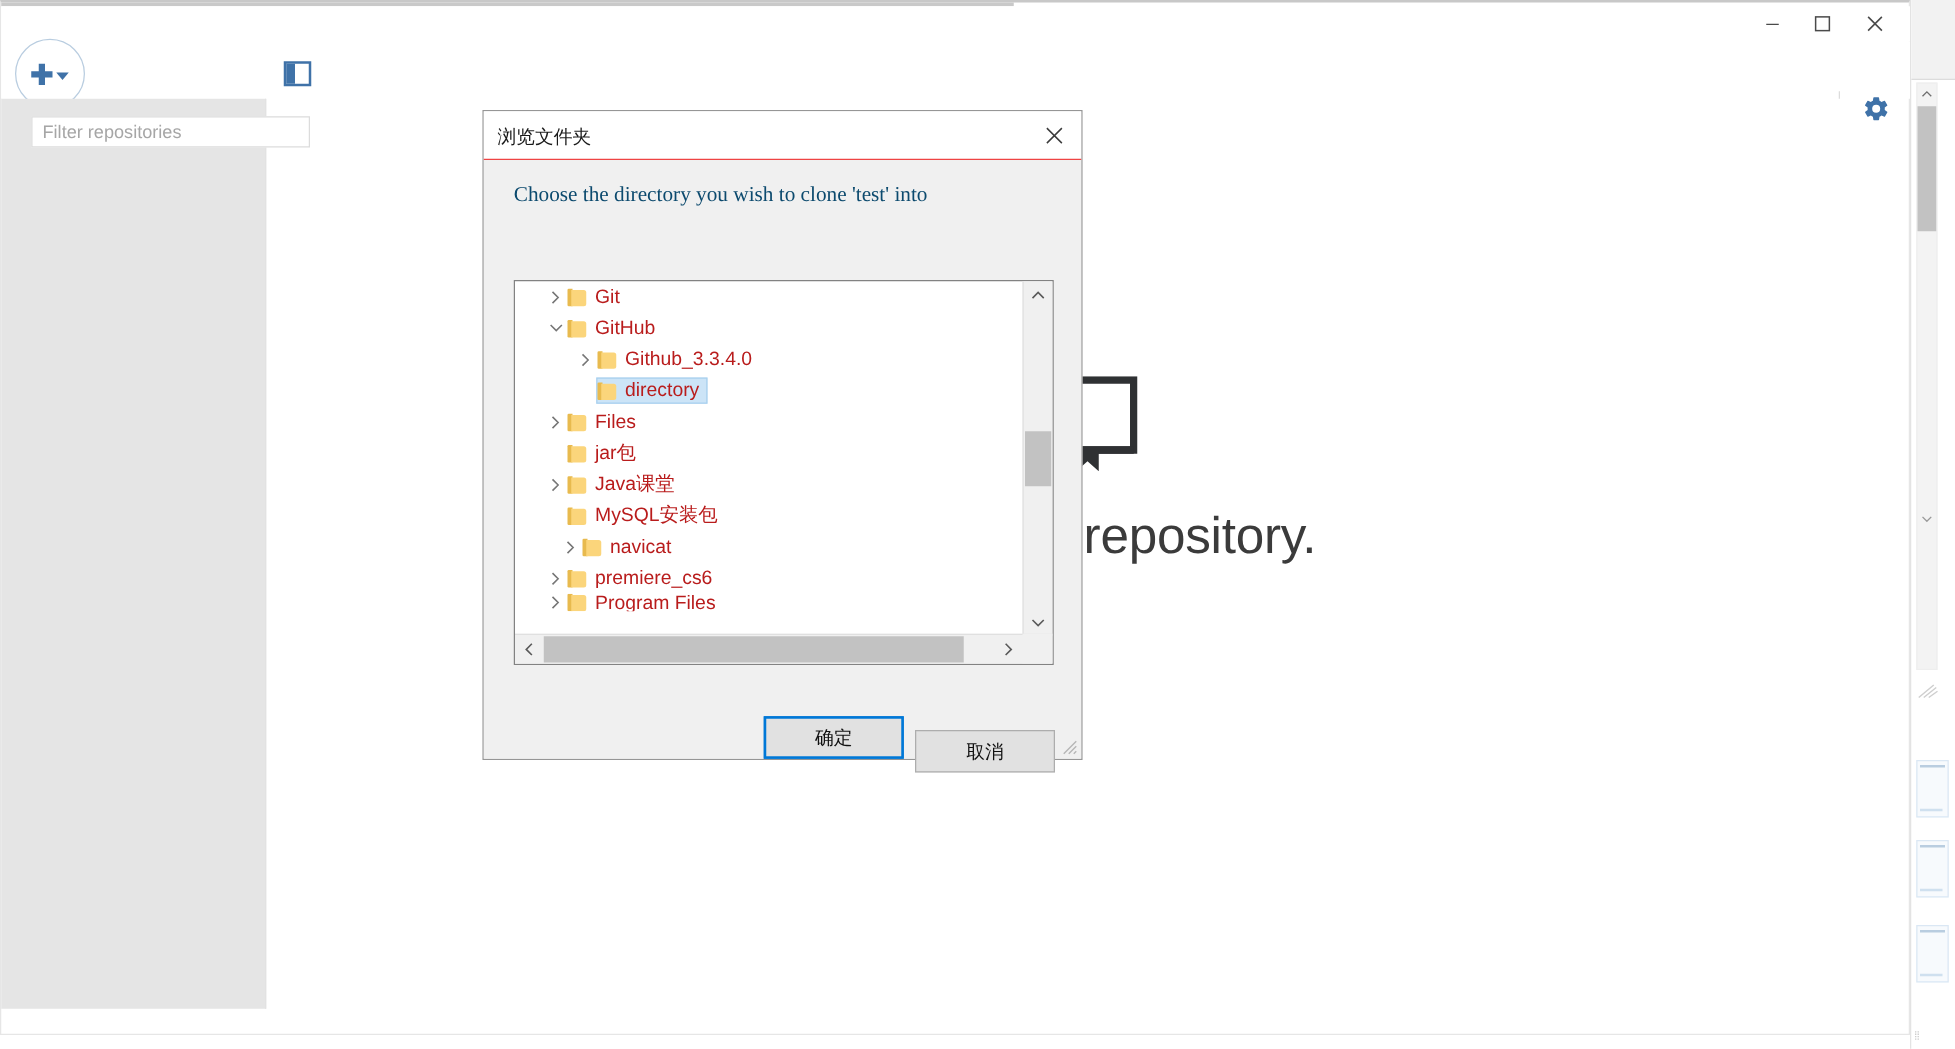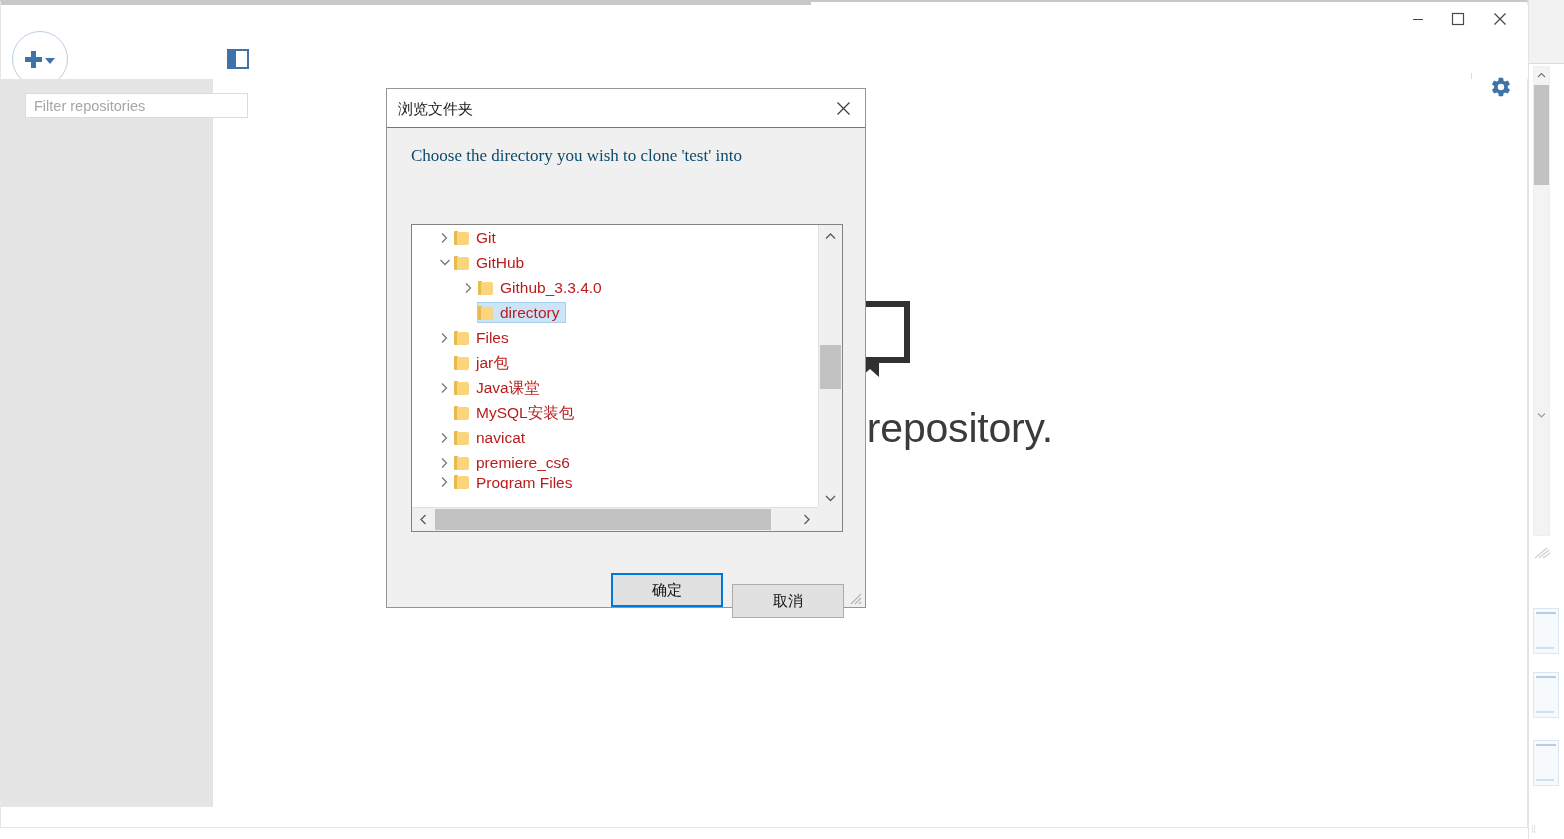--- a/index.html
+++ b/index.html
@@ -605,21 +605,21 @@
             </svg>
           </span>
           <span class="sel">
             <span class="folder-icon">
               <span class="spine"></span>
               <span class="body"></span>
             </span>
             <span class="tree-label">MySQL安装包</span>
           </span>
         </div>
-        <div class="tree-row" style="padding-left: 24px;">
+        <div class="tree-row" style="padding-left: 36px;">
           <span class="tree-chevron">
             <svg width="9" height="12" viewBox="0 0 9 12">
               <path d="M2 1.5 L6.5 6 L2 10.5" stroke="currentColor" stroke-width="1.25" fill="none"></path>
             </svg>
           </span>
           <span class="sel">
             <span class="folder-icon">
               <span class="spine"></span>
               <span class="body"></span>
             </span>

